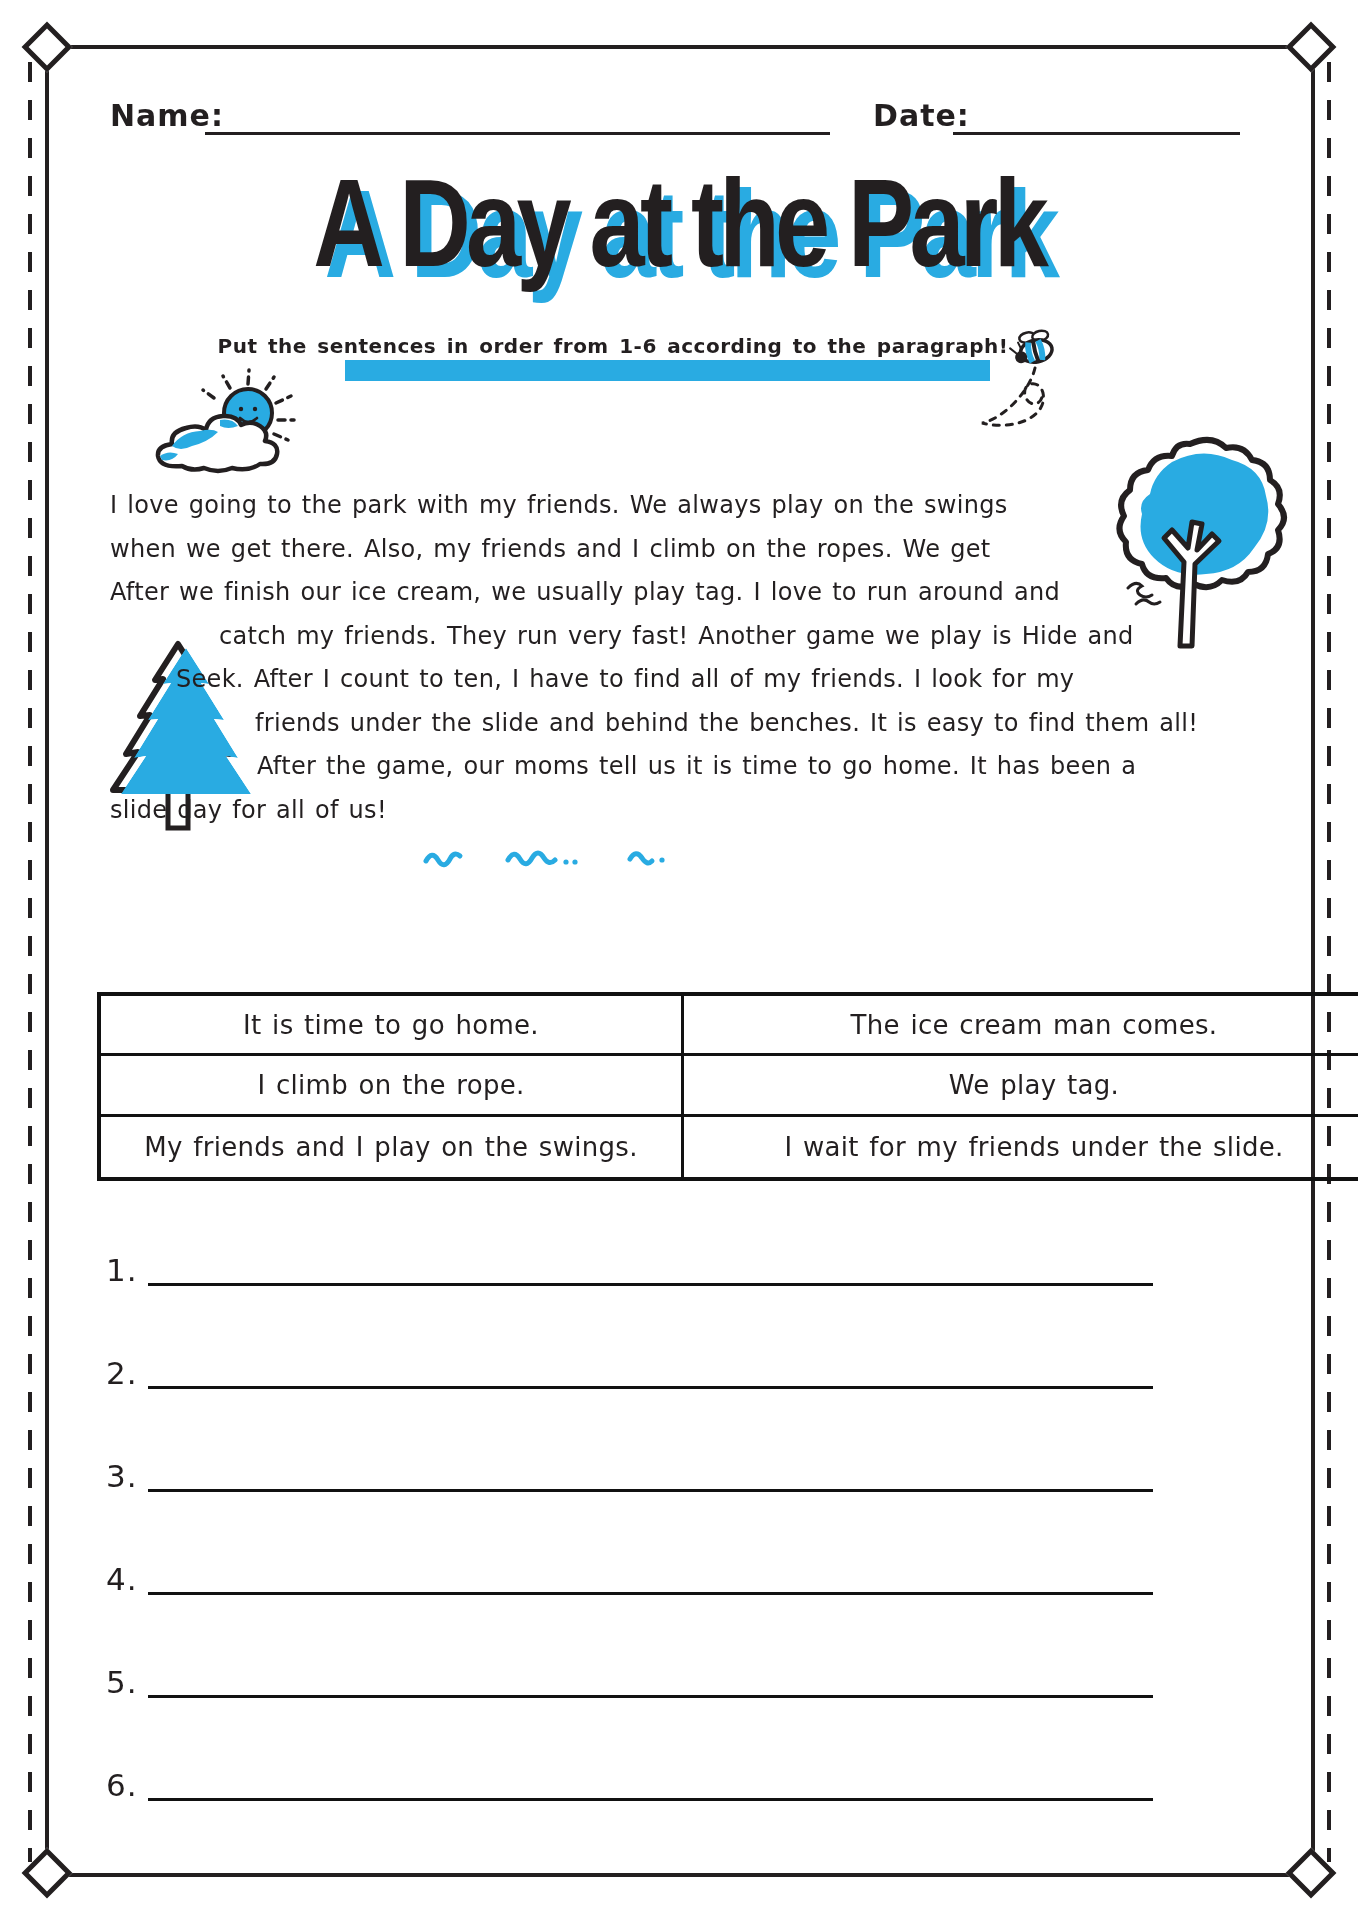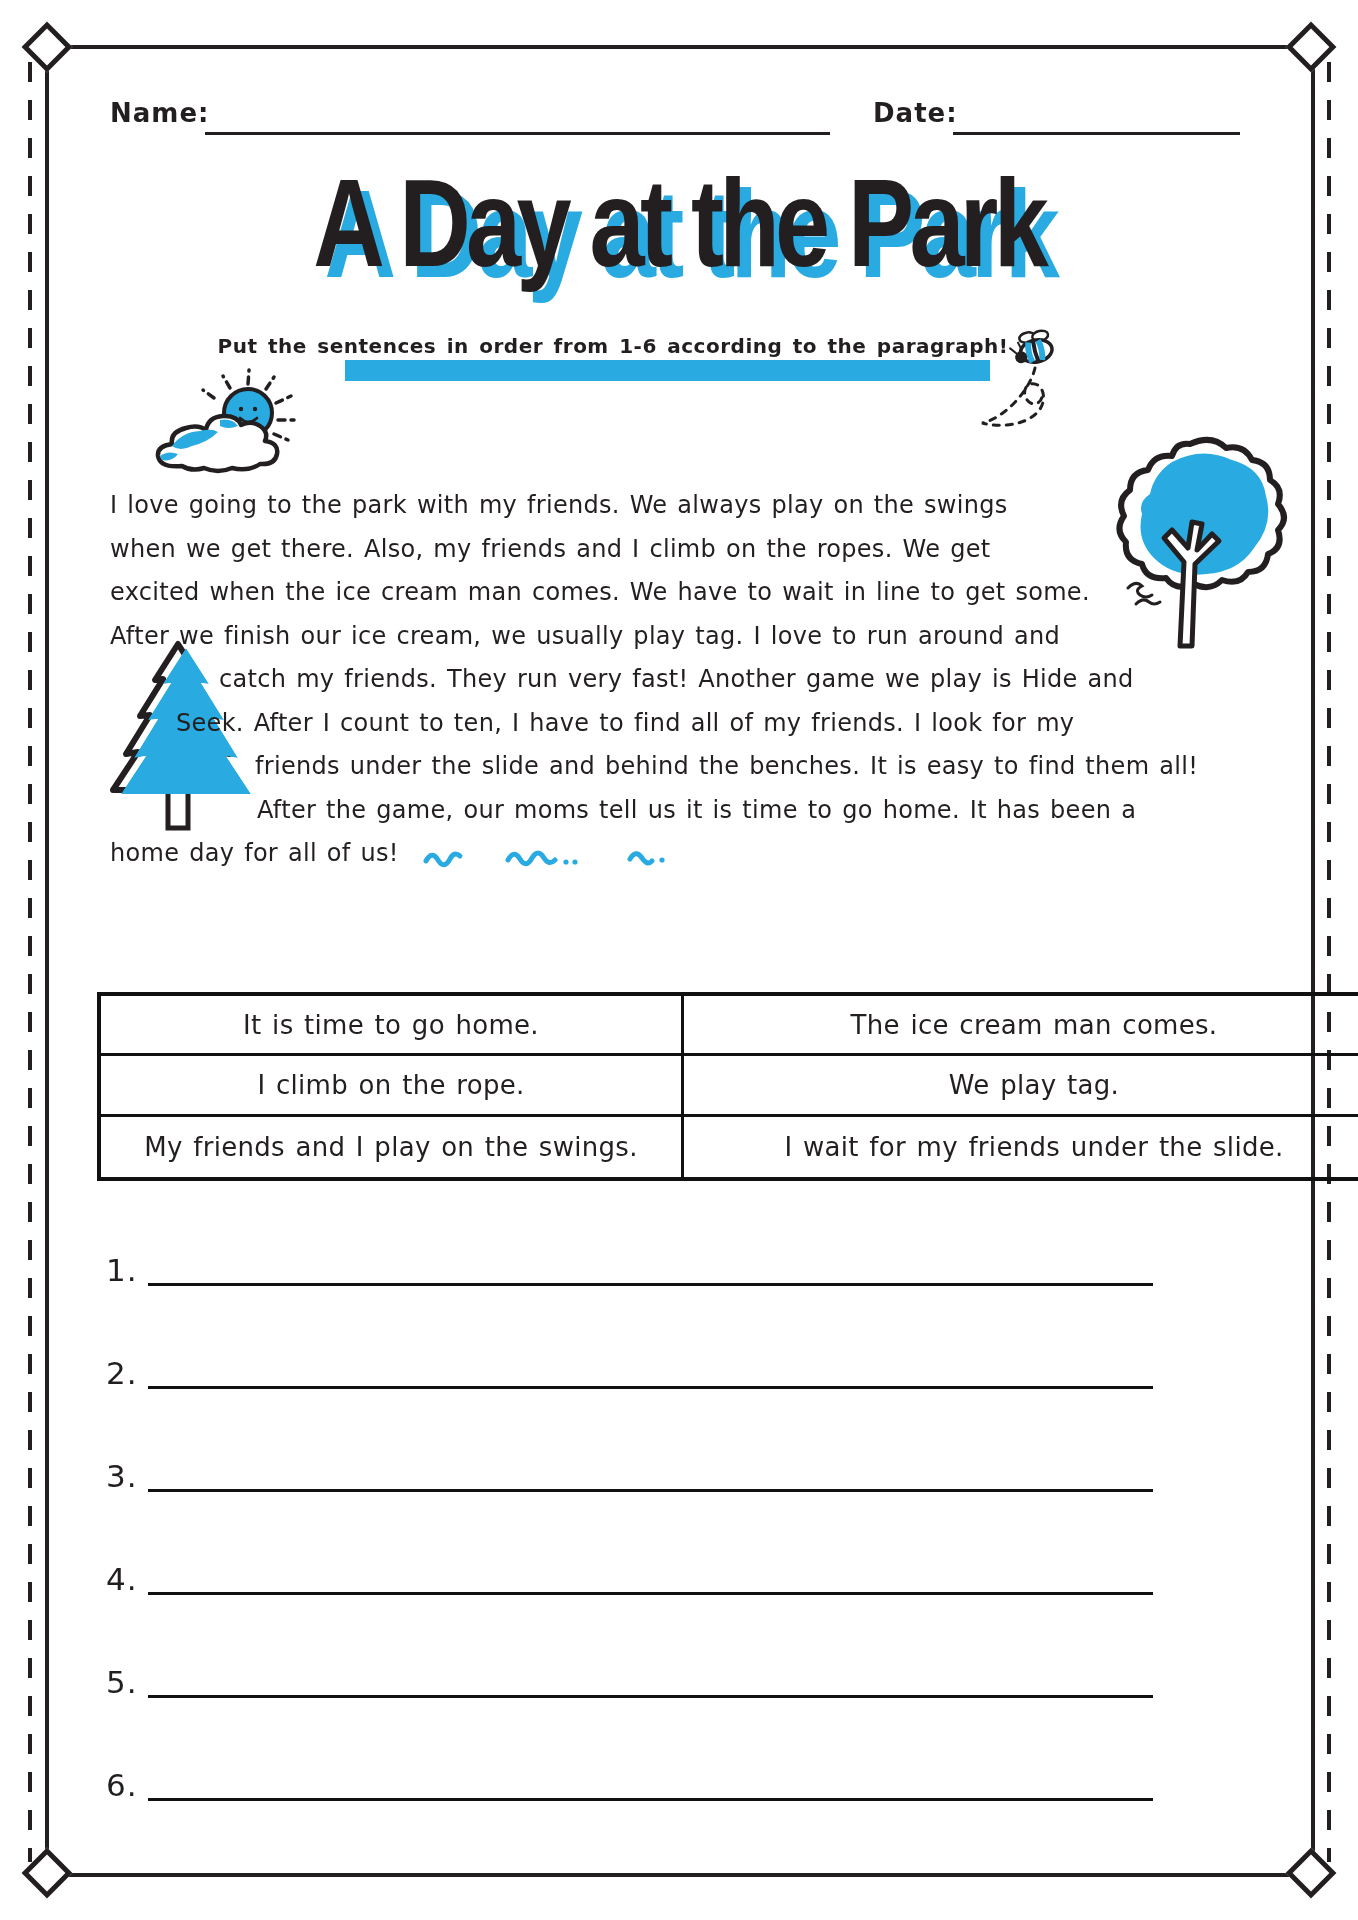--- a/index.html
+++ b/index.html
@@ -8,21 +8,21 @@
   
   .dash-line{position:absolute;top:62px;bottom:58px;width:4px;
              background:repeating-linear-gradient(to bottom,#231F20 0 20px,transparent 20px 38px);}
   .dash-left{left:28px;} .dash-right{right:27px;}
   .frame{position:absolute;left:45px;top:45px;right:43px;bottom:43px;border:4px solid #231F20;}
   .diamond{position:absolute;width:36px;height:36px;box-sizing:border-box;border:5px solid #231F20;
            background:#fff;transform:rotate(45deg);}
   .d-tl{left:29px;top:29px;} .d-tr{left:1293px;top:29px;}
   .d-bl{left:29px;top:1855px;} .d-br{left:1293px;top:1855px;}
   
-  .hdr-label{position:absolute;top:98px;font-size:26px;font-weight:bold;letter-spacing:1px;}
+  .hdr-label{position:absolute;top:98px;font-size:30px;font-weight:bold;letter-spacing:1px;}
   .name-label{left:110px;} .date-label{left:873px;}
   .write-line{position:absolute;border-bottom:3px solid #231F20;height:32px;top:100px;}
   .name-line{left:205px;width:625px;} .date-line{left:953px;width:287px;}
   
   .title-wrap{position:absolute;left:0;top:150px;width:100%;text-align:center;}
   .title-text{display:inline-block;font-family:"Liberation Sans","DejaVu Sans",sans-serif;
               font-weight:900;font-size:124px;line-height:1.18;letter-spacing:-6px;
               transform:scaleX(.8);color:#231F20;text-shadow:14px 11px 0 #29ABE2;white-space:nowrap;}
   
   .instr-bar{position:absolute;left:345px;top:360px;width:645px;height:21px;background:#29ABE2;}
@@ -101,27 +101,26 @@
     <path d="M92,50 q8,8 17,0" fill="none" stroke="#231F20" stroke-width="2.6" stroke-linecap="round"></path>
     <path d="M34,98 Q12,100 10,88 Q9,78 24,76 Q22,64 38,60 Q50,56 58,62 Q60,49 75,48 Q89,47 93,57 Q103,52 112,58 Q121,64 117,73 Q131,75 129,86 Q127,97 112,96 Q100,104 84,100 Q70,106 56,100 Q44,104 34,98 Z" fill="#ffffff" stroke="#231F20" stroke-width="4.5" stroke-linejoin="round"></path>
     <path d="M24,78 Q34,64 52,63 Q64,60 70,64 Q60,74 44,78 Q32,84 24,78 Z" fill="#29ABE2"></path>
     <path d="M12,88 Q20,82 30,86 Q24,94 14,92 Z" fill="#29ABE2"></path>
     <path d="M72,52 Q84,50 90,58 Q80,62 72,58 Z" fill="#29ABE2"></path>
   </svg>
 
   <div class="para">
     <div>I love going to the park with my friends. We always play on the swings</div>
     <div>when we get there. Also, my friends and I climb on the ropes. We get</div>
-    <div>excited when the ice cream man comes. We have to wait in line to get some.</div>
     <div>After we finish our ice cream, we usually play tag. I love to run around and</div>
     <div class="ind5">catch my friends. They run very fast! Another game we play is Hide and</div>
     <div class="ind6">Seek. After I count to ten, I have to find all of my friends. I look for my</div>
     <div class="ind7">friends under the slide and behind the benches. It is easy to find them all!</div>
     <div class="ind8">After the game, our moms tell us it is time to go home. It has been a</div>
-    <div>home day for all of us!</div>
+    <div>slide day for all of us!</div>
   </div>
 
   <svg class="deco" style="left:418px;top:845px;" width="260" height="26" viewBox="0 0 260 26">
     <g fill="none" stroke="#29ABE2" stroke-width="5" stroke-linecap="round">
       <path d="M8,16 q6,-11 12,-1 q6,10 12,-1 q4,-8 10,-3"></path>
       <path d="M90,15 q6,-11 12,-1 q6,10 12,-1 q6,-10 12,0 q5,8 11,2"></path>
       <path d="M212,14 q6,-10 12,-1 q5,8 10,3"></path>
     </g>
     <circle cx="148" cy="17" r="2.6" fill="#29ABE2"></circle>
     <circle cx="157" cy="17" r="2.6" fill="#29ABE2"></circle>

